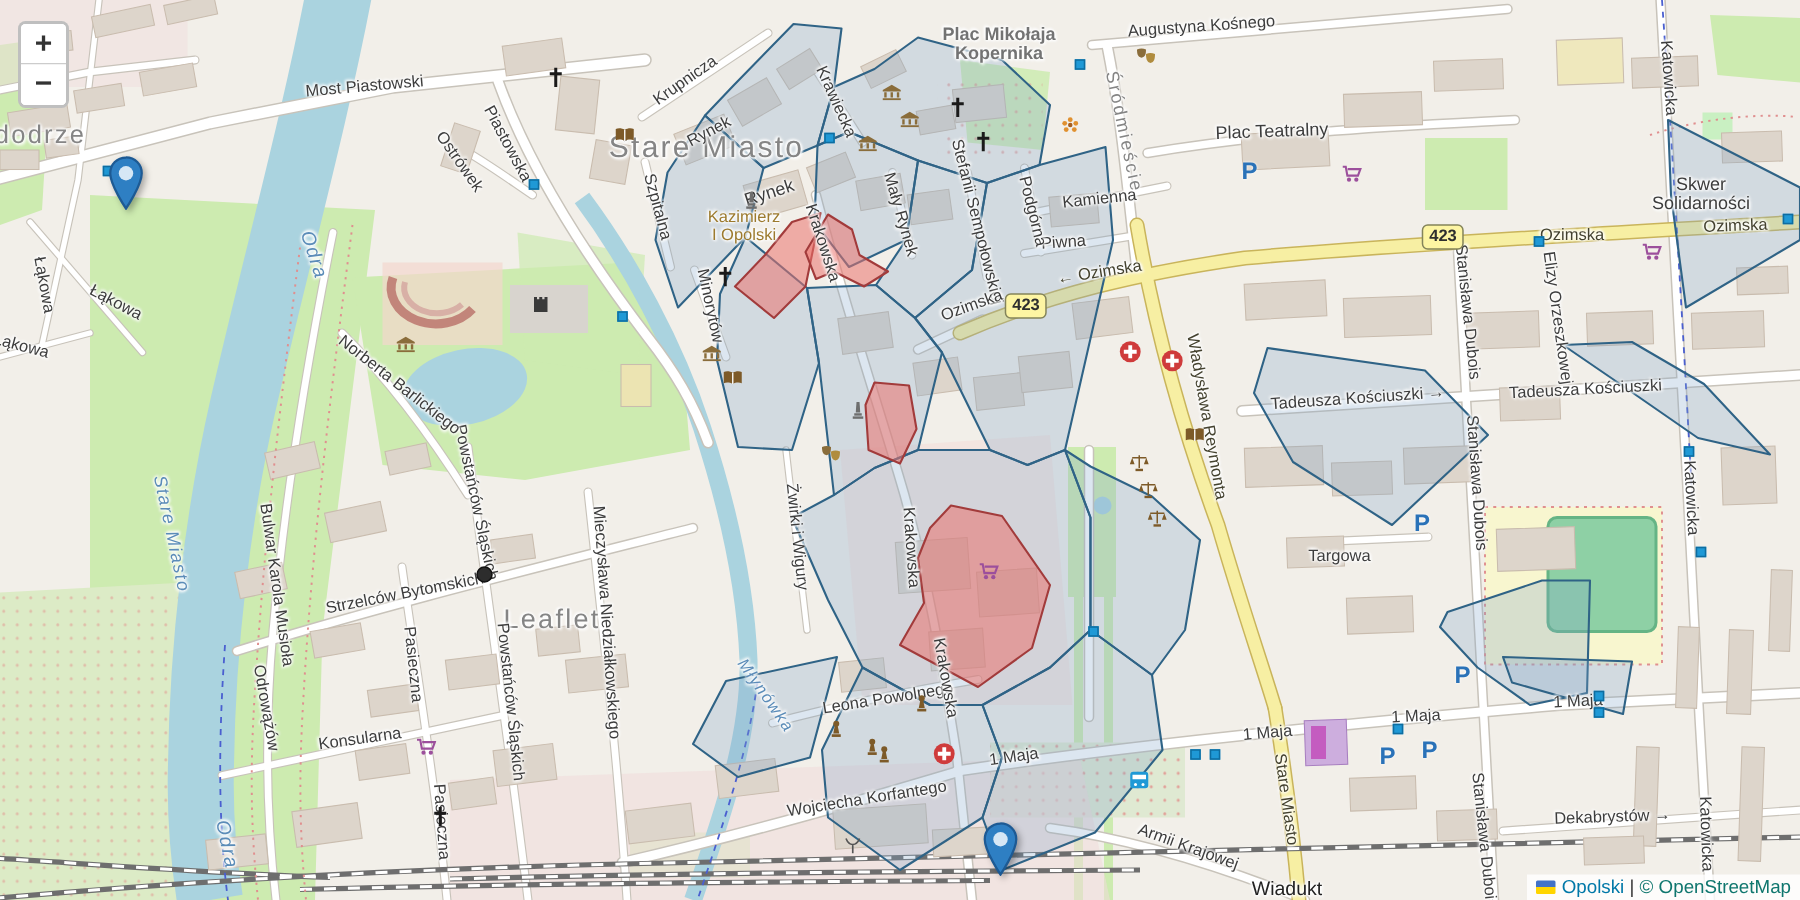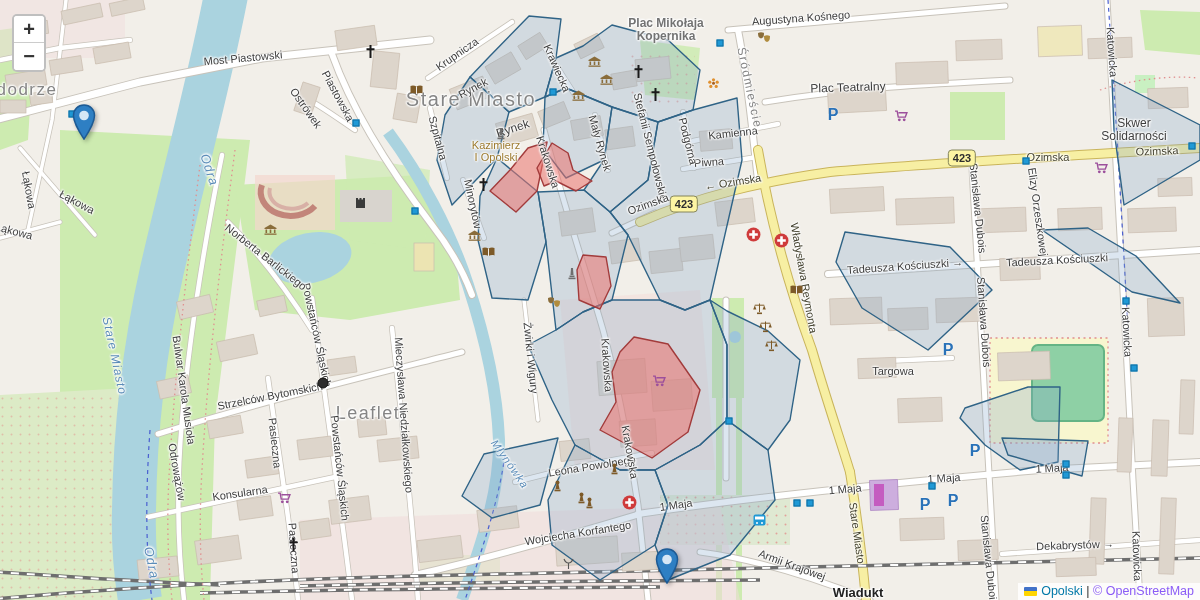--- a/index.html
+++ b/index.html
@@ -12,37 +12,37 @@
   .label{position:absolute;white-space:pre-line;text-align:center;font-size:11px;color:#3d3d3d;
          line-height:1.12;pointer-events:none;
          text-shadow:0 0 2px #fff,0 0 2px #fff,0 0 3px #fff,1px 1px 2px #fff,-1px -1px 2px #fff;}
   .street{color:#3d3d3d;}
   .road{color:#44422f;}
   .district{color:#858585;letter-spacing:1.5px;}
   .water{color:#5b8cb8;font-style:italic;letter-spacing:1px;}
   .place{color:#737373;font-weight:bold;}
   .gold{color:#9c7a2e;}
   .school{color:#4e7e4e;}
-  .bold-dark{color:#222;font-weight:bold;}
+  .bold-dark{color:#222;font-weight:normal;}
   .badge{position:absolute;transform:translate(-50%,-50%);background:#fdf5a3;border:1.5px solid #84845a;
          border-radius:4px;font-size:11px;font-weight:bold;padding:0 4px;color:#2e2e2e;line-height:15px;}
   .micon{position:absolute;transform:translate(-50%,-50%);display:flex;pointer-events:none;}
   .mk{position:absolute;transform:translate(-50%,-100%);pointer-events:auto;filter:drop-shadow(2px 2px 2px rgba(0,0,0,.3));}
   .busq{width:7px;height:7px;background:#1f99d6;border:1px solid #0e6da0;box-sizing:border-box;display:block;}
   .pk{color:#2a72b8;font-weight:bold;font-size:16px;text-shadow:0 0 2px #fff;}
   .dotc{width:9px;height:9px;background:#2d2d2d;border:1.5px solid #111;border-radius:50%;display:block;}
   #zoomctl{position:absolute;left:12px;top:14px;width:30px;background:#fff;border:2px solid rgba(0,0,0,.25);
            border-radius:5px;overflow:hidden;z-index:50;}
   #zoomctl .zb{width:100%;height:27px;background:#fff;border:none;display:block;font-size:20px;font-weight:bold;
            color:#333;text-align:center;line-height:27px;cursor:pointer;font-family:"Liberation Sans",sans-serif;padding:0;}
   #zoomctl .zb:first-child{border-bottom:1px solid #ccc;}
   #attrib{position:absolute;right:0;bottom:0;background:rgba(255,255,255,.8);padding:1px 6px 2px 6px;
           font-size:12.5px;color:#333;z-index:50;pointer-events:auto;}
   #attrib a{color:#0078a8;text-decoration:none;}
-  #attrib a.dark{color:#8b5cf6;}
+  #attrib a.dark{color:#0f766e;}
   .ua-flag{display:inline-block;width:13px;height:9px;margin-right:4px;border-radius:1px;vertical-align:-1px;
           background:linear-gradient(to bottom,#4272c8 0 50%,#ffd500 50% 100%);}
 </style>
 </head>
 <body>
 
 <div id="map">
 
   <svg id="base" width="1200" height="600" viewBox="0 0 1200 600">
     <defs>

